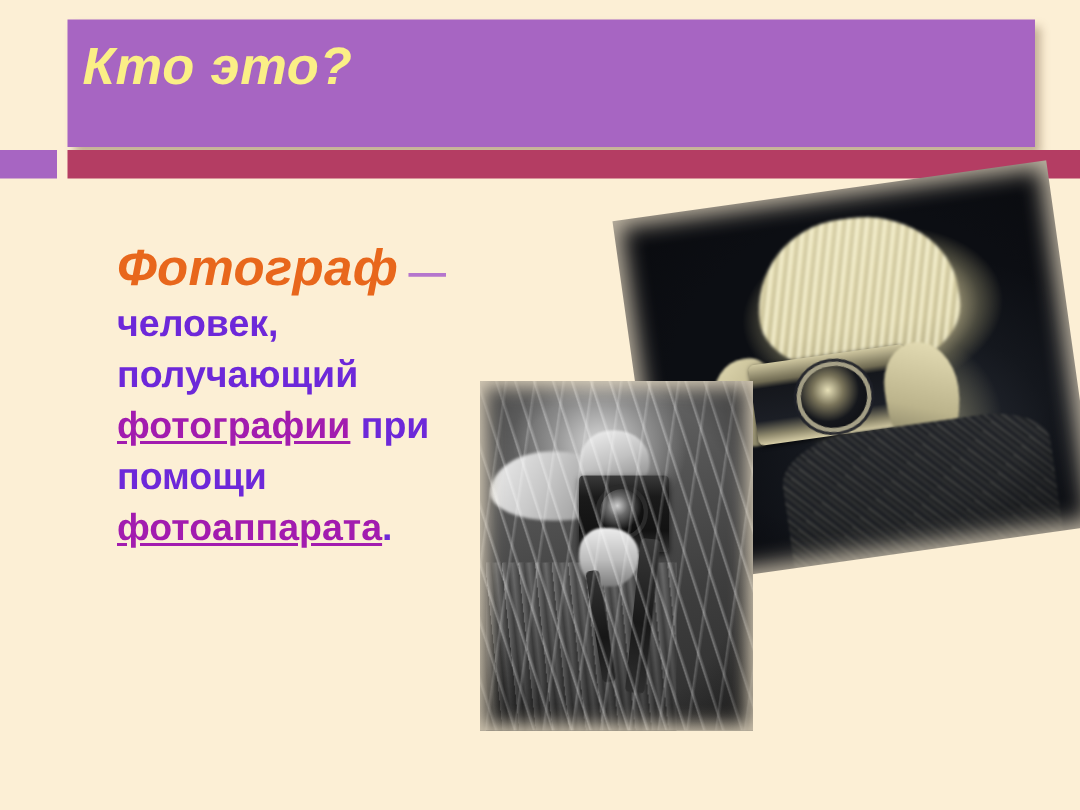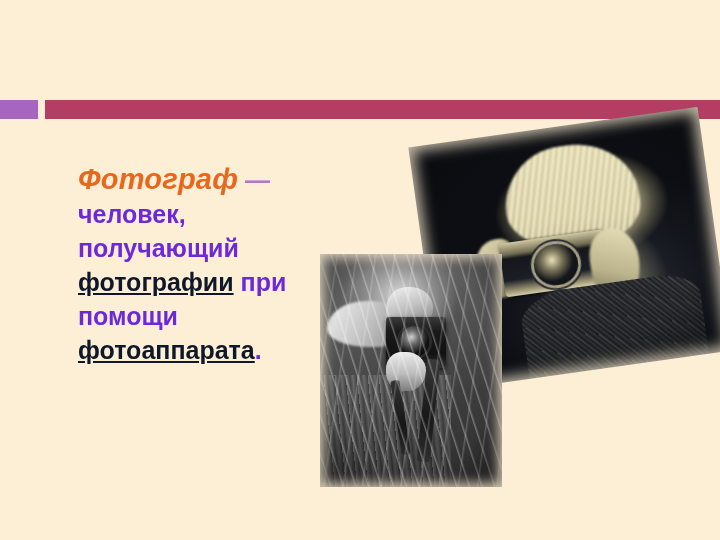--- a/index.html
+++ b/index.html
@@ -66,32 +66,32 @@
     position: absolute;
     left: 78px;
     top: 162px;
     width: 232px;
     font-size: 25px;
     line-height: 34px;
     font-weight: bold;
     color: #b575cd;
   }
   .lead-word {
-    font-size: 29px;
+    font-size: 34px;
     font-style: italic;
     font-weight: bold;
     color: #e8671c;
     letter-spacing: 0.2px;
   }
   .dash {
     color: #b575cd;
     font-weight: bold;
   }
   .hyperlink {
-    color: #0f172a;
+    color: #a21caf;
     text-decoration: underline;
     text-underline-offset: 2px;
     font-weight: bold;
   }
   .plain {
     color: #6d28d9;
   }
 
   
   .photo {
@@ -316,20 +316,23 @@
     position: absolute;
     inset: -2px;
     box-shadow: inset 0 0 12px 6px rgba(252,239,213,0.8);
   }
 </style>
 </head>
 <body>
 
 <div id="slide">
 
+  <div id="title-box">
+    <div id="title-text">Кто это?</div>
+  </div>
   <div id="rule-square"></div>
   <div id="rule-bar"></div>
 
   <div id="body-text">
     <span class="lead-word">Фотограф</span><span class="dash"> — </span><span class="plain">человек, получающий </span><span class="hyperlink">фотографии</span><span class="plain"> при помощи </span><span class="hyperlink">фотоаппарата</span><span class="plain">.</span>
   </div>
 
   <div class="photo" id="photo-camera-portrait">
     <div class="ph-canvas"></div>
     <div class="ph-hair"></div>

